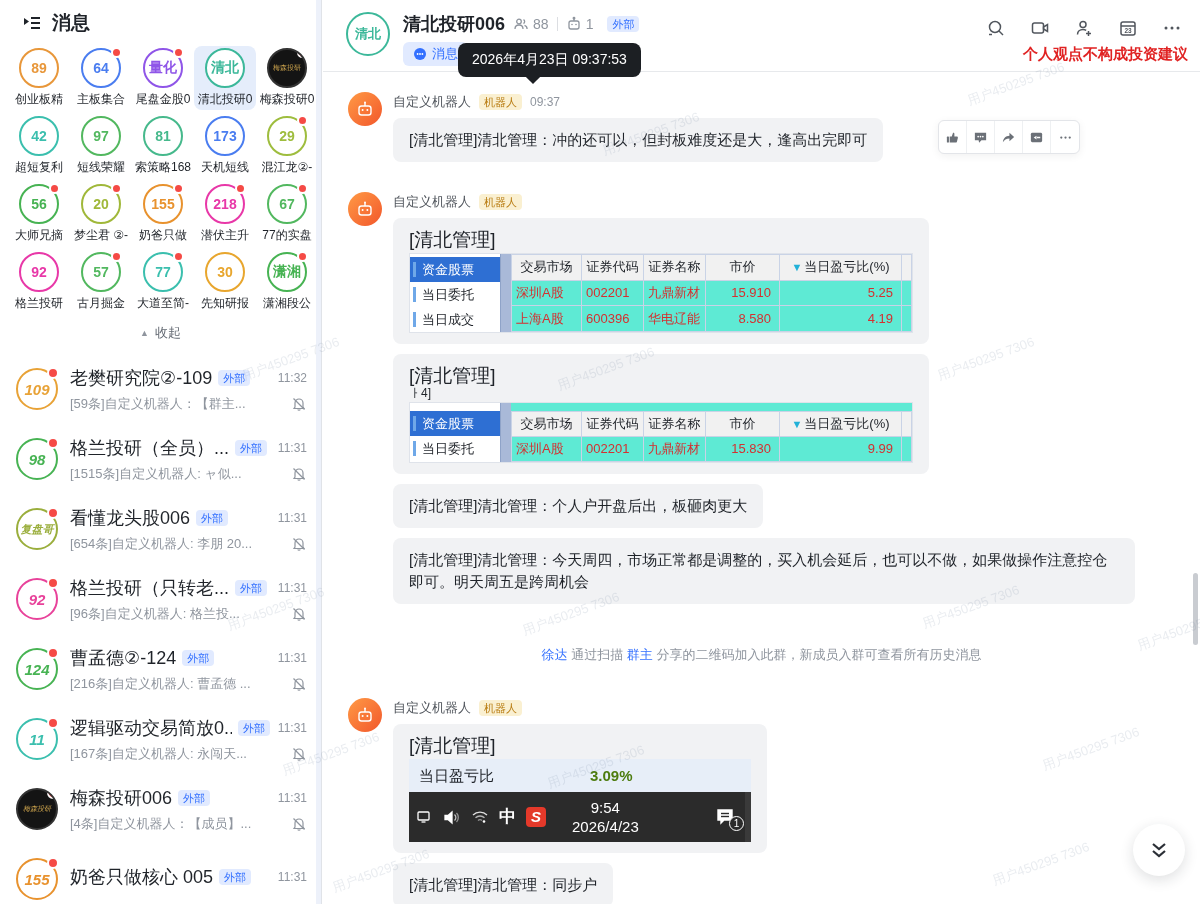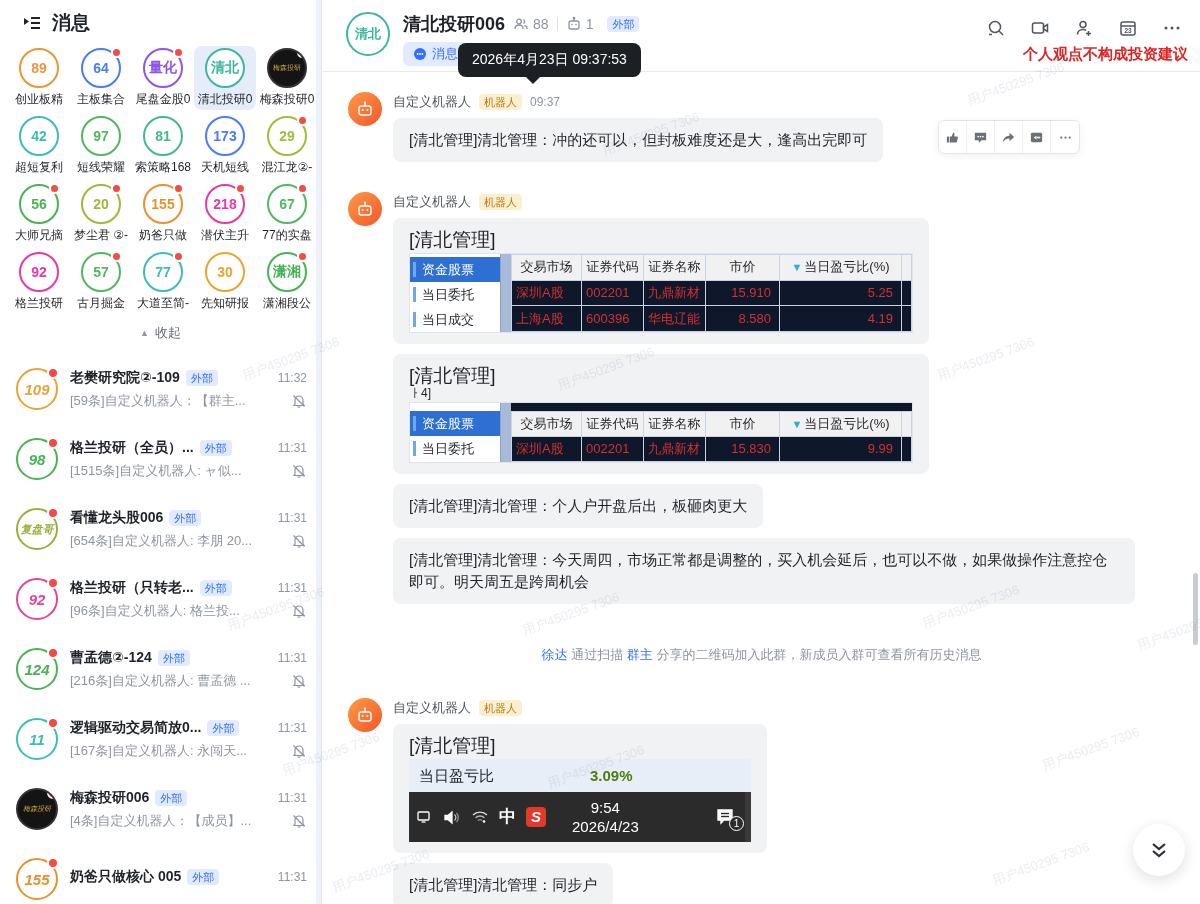--- a/index.html
+++ b/index.html
@@ -25,21 +25,21 @@
   .collapse { display:flex; align-items:center; justify-content:center; gap:6px; height:26px; margin-top:6px; color:#646a73; font-size:13px; cursor:pointer; }
   .collapse .tri { font-size:9px; color:#8f959e; }
   .chat-list { margin-top:8px; }
   .citem { display:flex; align-items:center; height:70px; padding:0 14px 0 16px; cursor:pointer; }
   .cav { position:relative; flex:none; width:42px; height:42px; border-radius:50%; border:2px solid var(--c,#999); color:var(--c,#999); display:flex; align-items:center; justify-content:center; font-size:15px; font-weight:bold; background:#fff;font-style:italic; }
   .cav.small { font-size:11px; line-height:11px; text-align:center; font-weight:bold; padding:2px; }
   .cav.dark { background:#141414; border-color:#333; color:#c9a14c; font-size:7px; line-height:8px; text-align:center; font-weight:normal; overflow:hidden; }
   .cav .dot { width:12px; height:12px; }
   .cbody { flex:1; margin-left:12px; min-width:0; }
   .crow1 { display:flex; align-items:center; }
-  .ctitle { font-size:14px; color:#1f2329; font-weight:bold; white-space:nowrap; overflow:hidden; max-width:162px; }
+  .ctitle { font-size:18px; color:#1f2329; font-weight:normal; white-space:nowrap; overflow:hidden; max-width:162px; }
   .badge-ext { flex:none; margin-left:6px; font-size:11px; color:#3370ff; background:#e1eaff; border-radius:4px; padding:1px 5px; line-height:14px; }
   .ctime { margin-left:auto; font-size:12px; color:#8f959e; }
   .crow2 { display:flex; align-items:center; margin-top:5px; }
   .cprev { font-size:13px; color:#8f959e; white-space:nowrap; overflow:hidden; max-width:212px; }
   .cmute { margin-left:auto; color:#8f959e; display:flex; }
 
   
   .main { position:absolute; left:323px; top:0; width:877px; height:904px; background:#fff; }
   .m-header { position:relative; height:72px; border-bottom:1px solid #e7e9ec; }
   .h-avatar { position:absolute; left:23px; top:12px; width:44px; height:44px; border-radius:50%; border:2px solid #3cb89a; color:#3cb89a; display:flex; align-items:center; justify-content:center; font-size:13px; font-weight:bold; }
@@ -66,21 +66,21 @@
   .mtime { font-size:12px; color:#8f959e; }
   .bubble { margin-top:6px; background:#f1f2f4; border-radius:8px; padding:11px 16px; font-size:15px; line-height:22px; color:#1f2329; width:fit-content; max-width:745px; }
   .bubble + .bubble { margin-top:10px; }
   .msg-actions { position:absolute; left:590px; top:28px; display:flex; background:#fff; border:1px solid #e3e5e9; border-radius:6px; box-shadow:0 2px 8px rgba(0,0,0,0.06); }
   .msg-actions .act { width:28px; height:32px; display:flex; align-items:center; justify-content:center; color:#6b7077; cursor:pointer; border-right:1px solid #eef0f2; }
   .msg-actions .act:last-child { border-right:none; }
 
   
   .tlabel { font-size:19px; line-height:22px; }
   .tfrag { font-size:12px; line-height:13px; color:#1f2329; }
-  .twin { display:flex; margin-top:2px; background:#0f172a; border:1px solid #dfe3ea; }
+  .twin { display:flex; margin-top:2px; background:#5eead4; border:1px solid #dfe3ea; }
   .tnav { width:90px; background:#fff; padding-top:3px; }
   .tnav-item { position:relative; height:25px; line-height:25px; font-size:13px; padding-left:12px; color:#1f2329; white-space:nowrap; }
   .tnav-item::before { content:""; position:absolute; left:3px; top:5px; width:3px; height:15px; background:#6fa8e8; }
   .tnav-item.sel { background:#2e6fd3; color:#fff; }
   .tsep { width:11px; background:#a9b9d8; border-left:1px solid #8fa3c8; }
   .ttable { border-collapse:collapse; font-size:13px; }
   .ttable th, .ttable td { border:1px solid #c9d3e6; height:25px; padding:0 4px; font-weight:normal; white-space:nowrap; overflow:hidden; }
   .ttable th { background:#f1f1f1; color:#1f2329; text-align:center; }
   .ttable td { color:#d43030; }
   .ttable td.num { text-align:right; padding-right:8px; }

